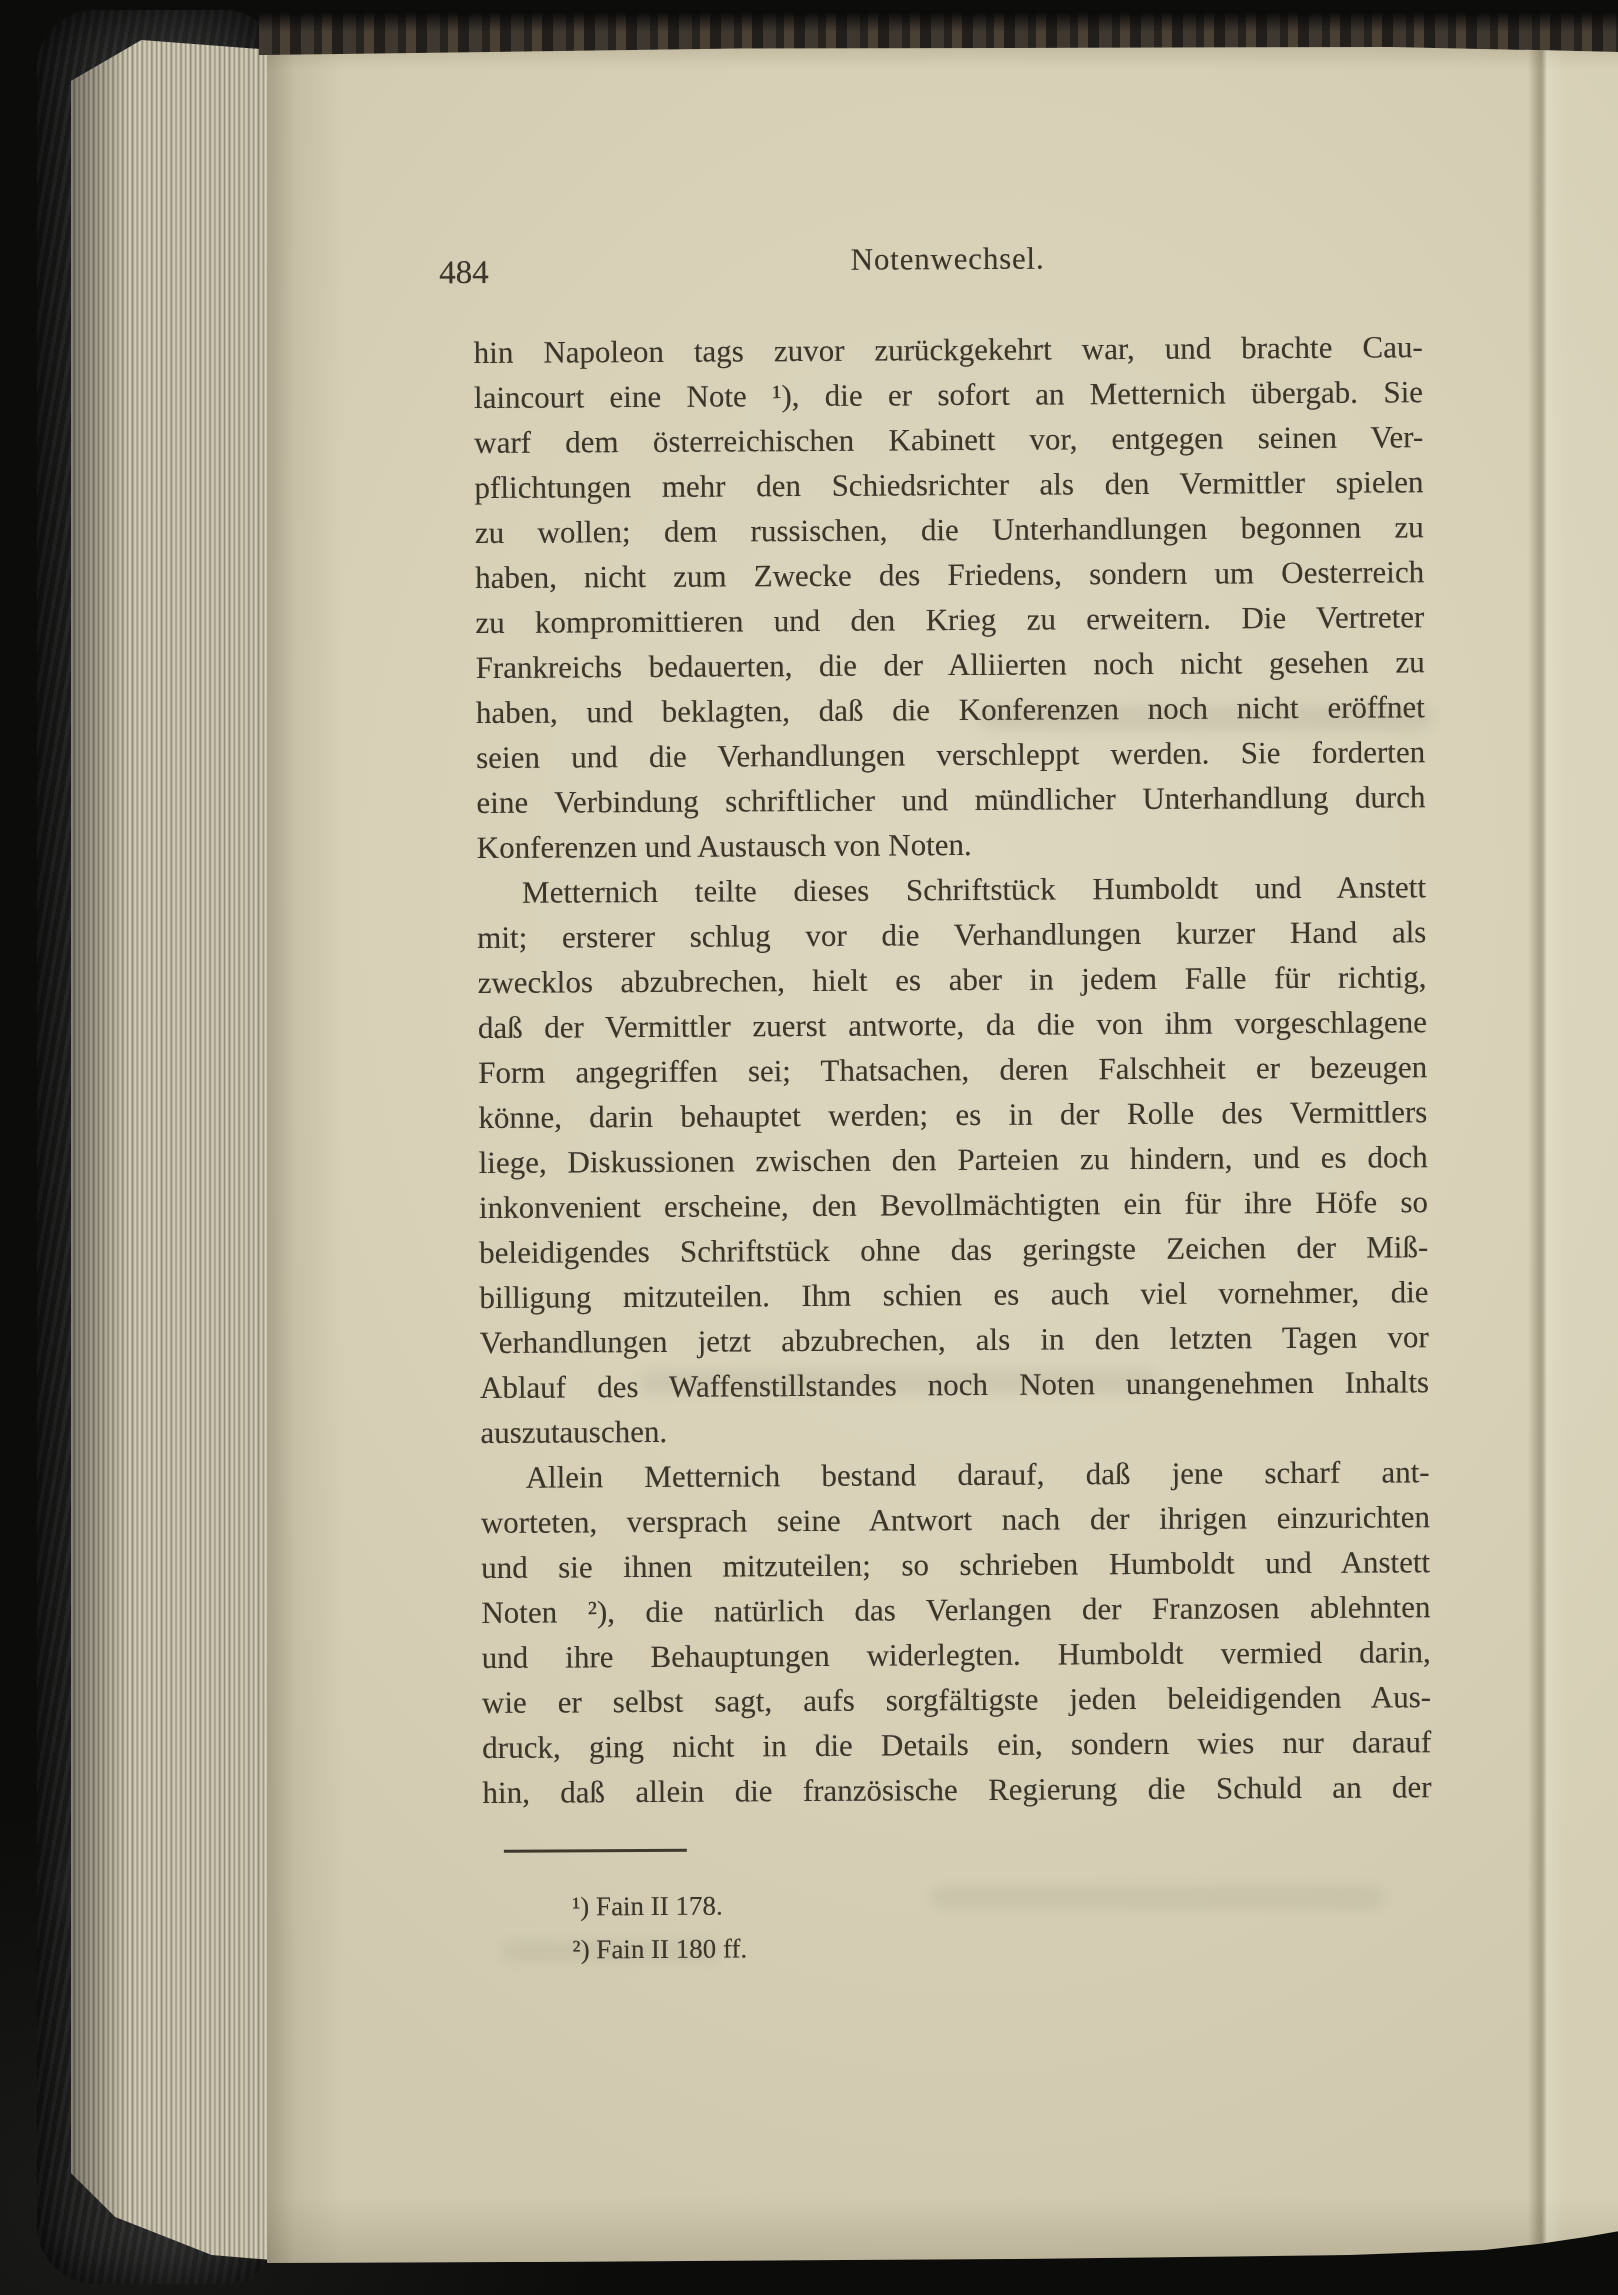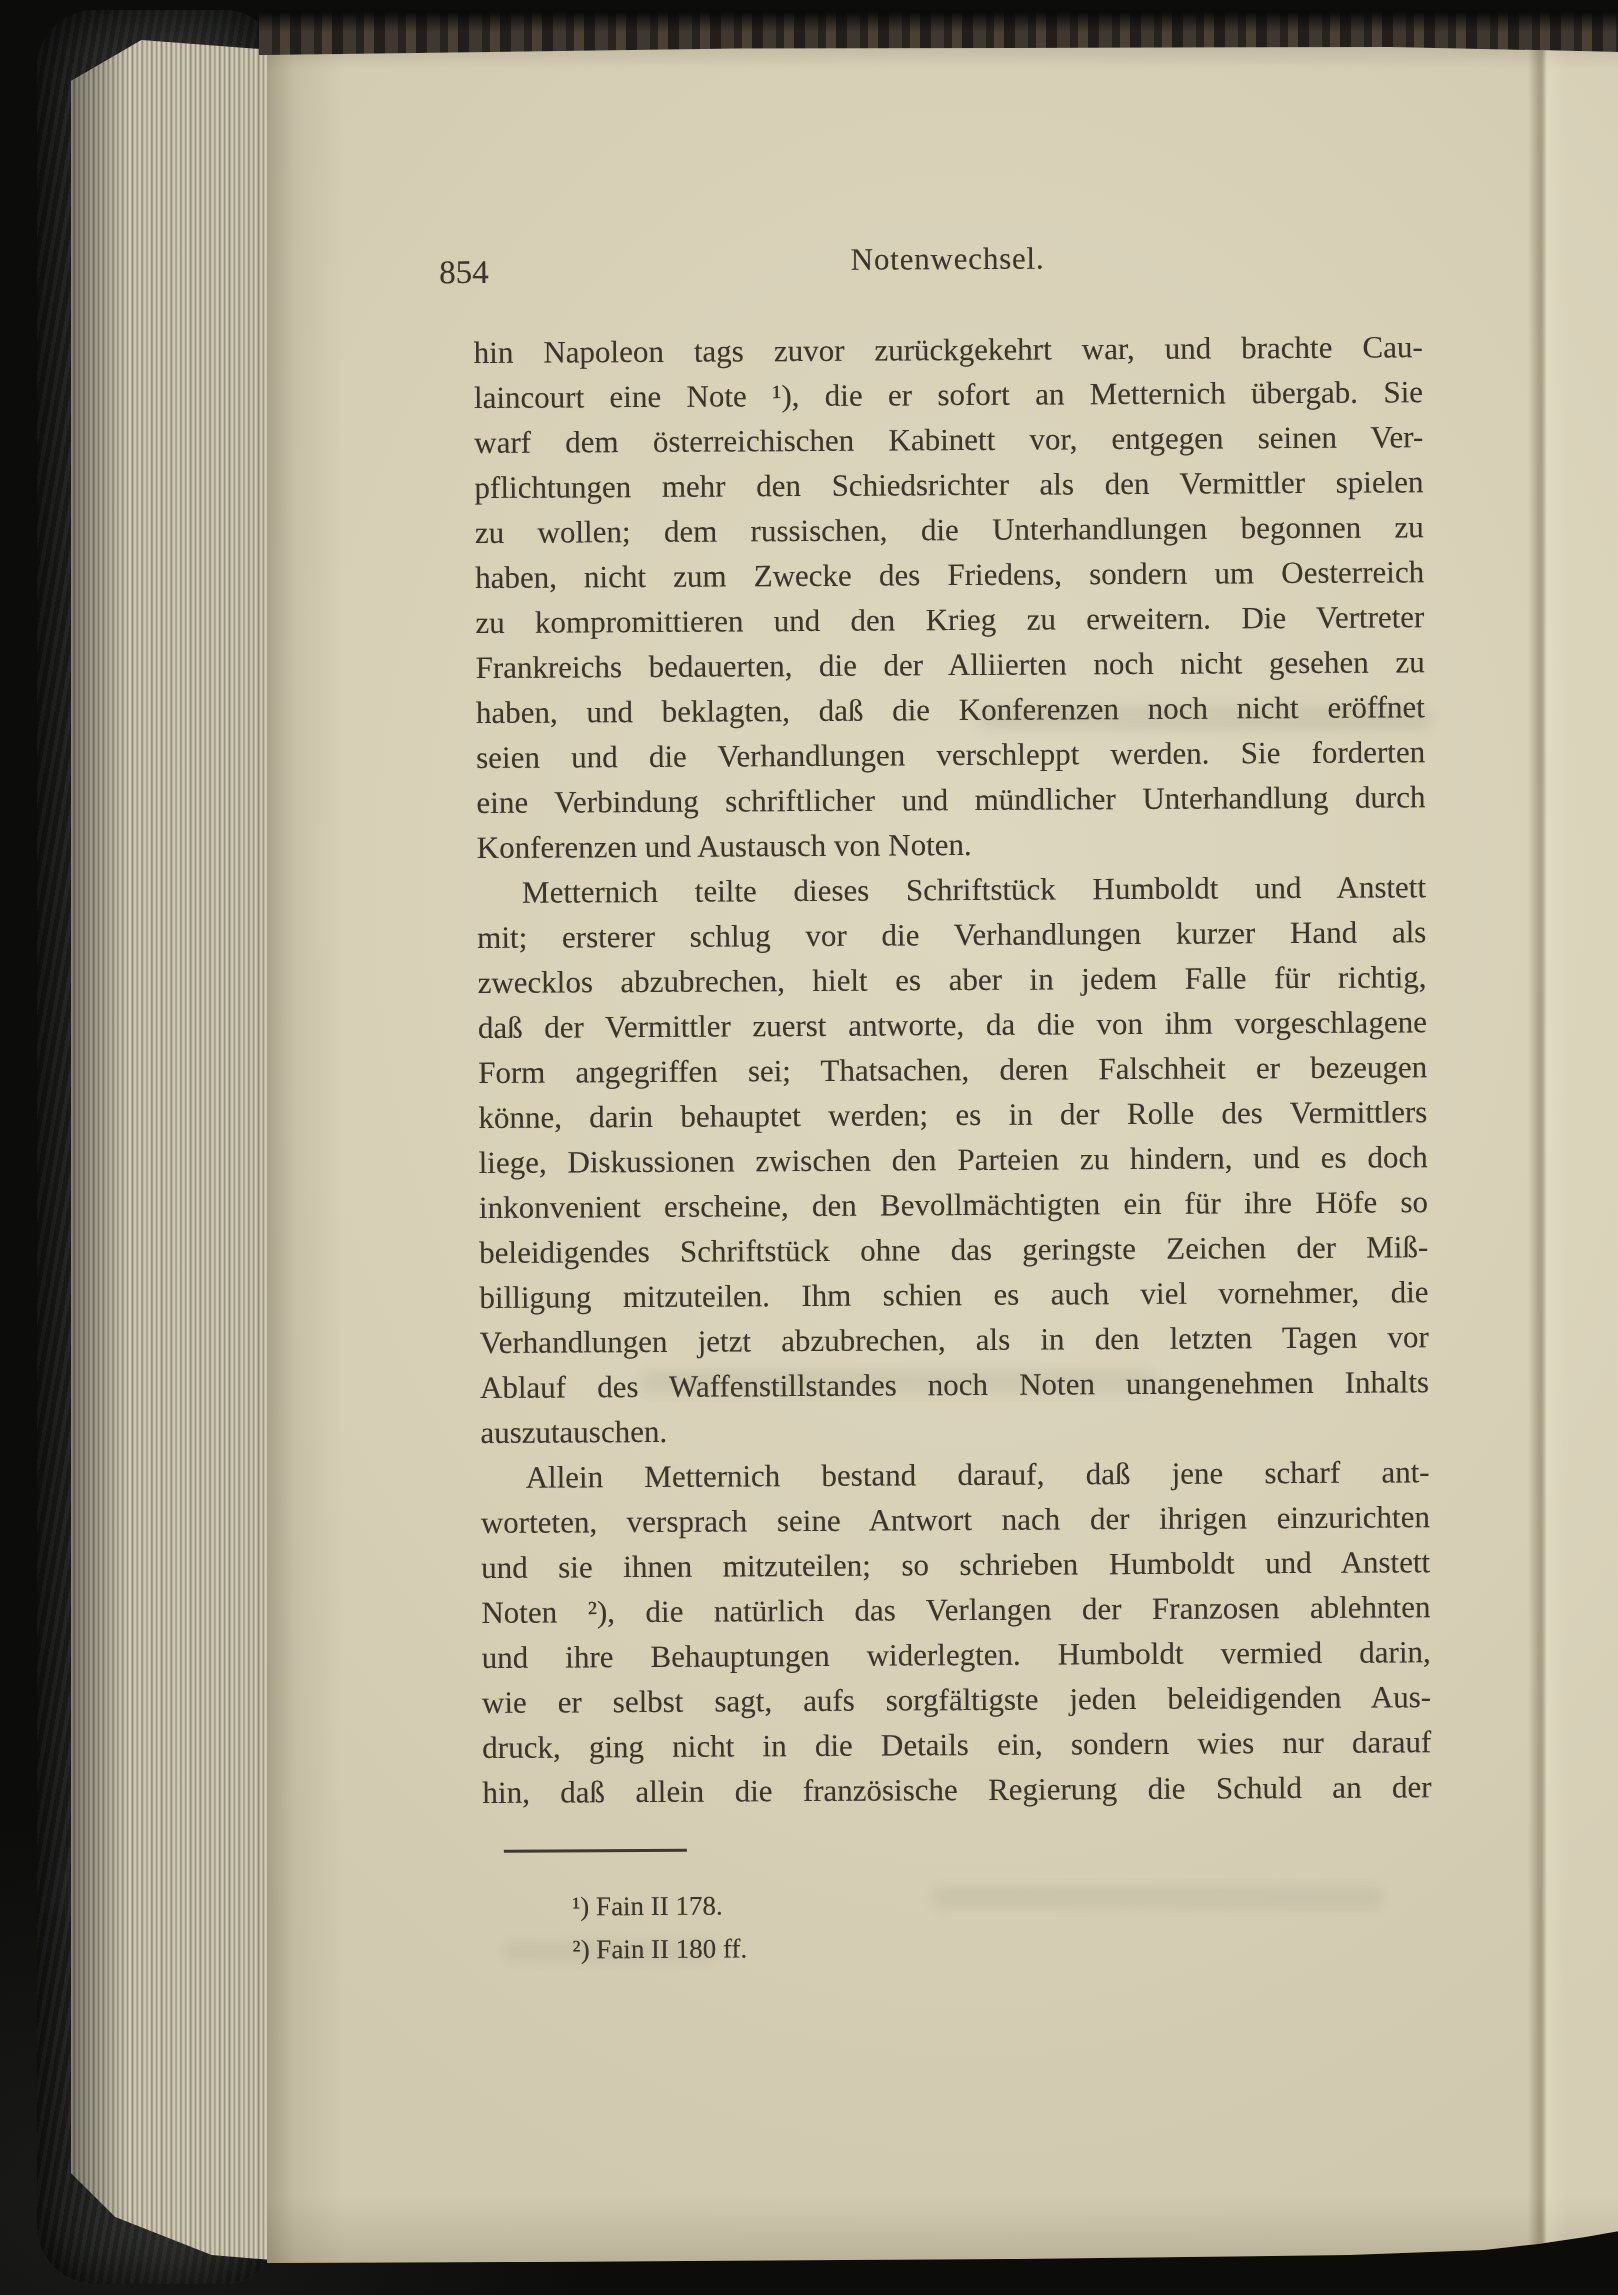--- a/index.html
+++ b/index.html
@@ -84,21 +84,21 @@
   <div class="stack"></div>
   <div class="headband"></div>
   <div class="page"></div>
 
   <div class="smudge sm1"></div>
   <div class="smudge sm2"></div>
   <div class="smudge sm3"></div>
   <div class="smudge sm4"></div>
 
   <div class="textlayer">
-    <div class="pagenum">854</div>
+    <div class="pagenum">484</div>
     <div class="runhead">Notenwechsel.</div>
 
     <div class="bodytext">
       <div class="ln">hin Napoleon tags zuvor zurückgekehrt war, und brachte Cau-</div>
       <div class="ln">laincourt eine Note ¹), die er sofort an Metternich übergab.  Sie</div>
       <div class="ln">warf dem österreichischen Kabinett vor, entgegen seinen Ver-</div>
       <div class="ln">pflichtungen mehr den Schiedsrichter als den Vermittler spielen</div>
       <div class="ln">zu wollen; dem russischen, die Unterhandlungen begonnen zu</div>
       <div class="ln">haben, nicht zum Zwecke des Friedens, sondern um Oesterreich</div>
       <div class="ln">zu kompromittieren und den Krieg zu erweitern.  Die Vertreter</div>

